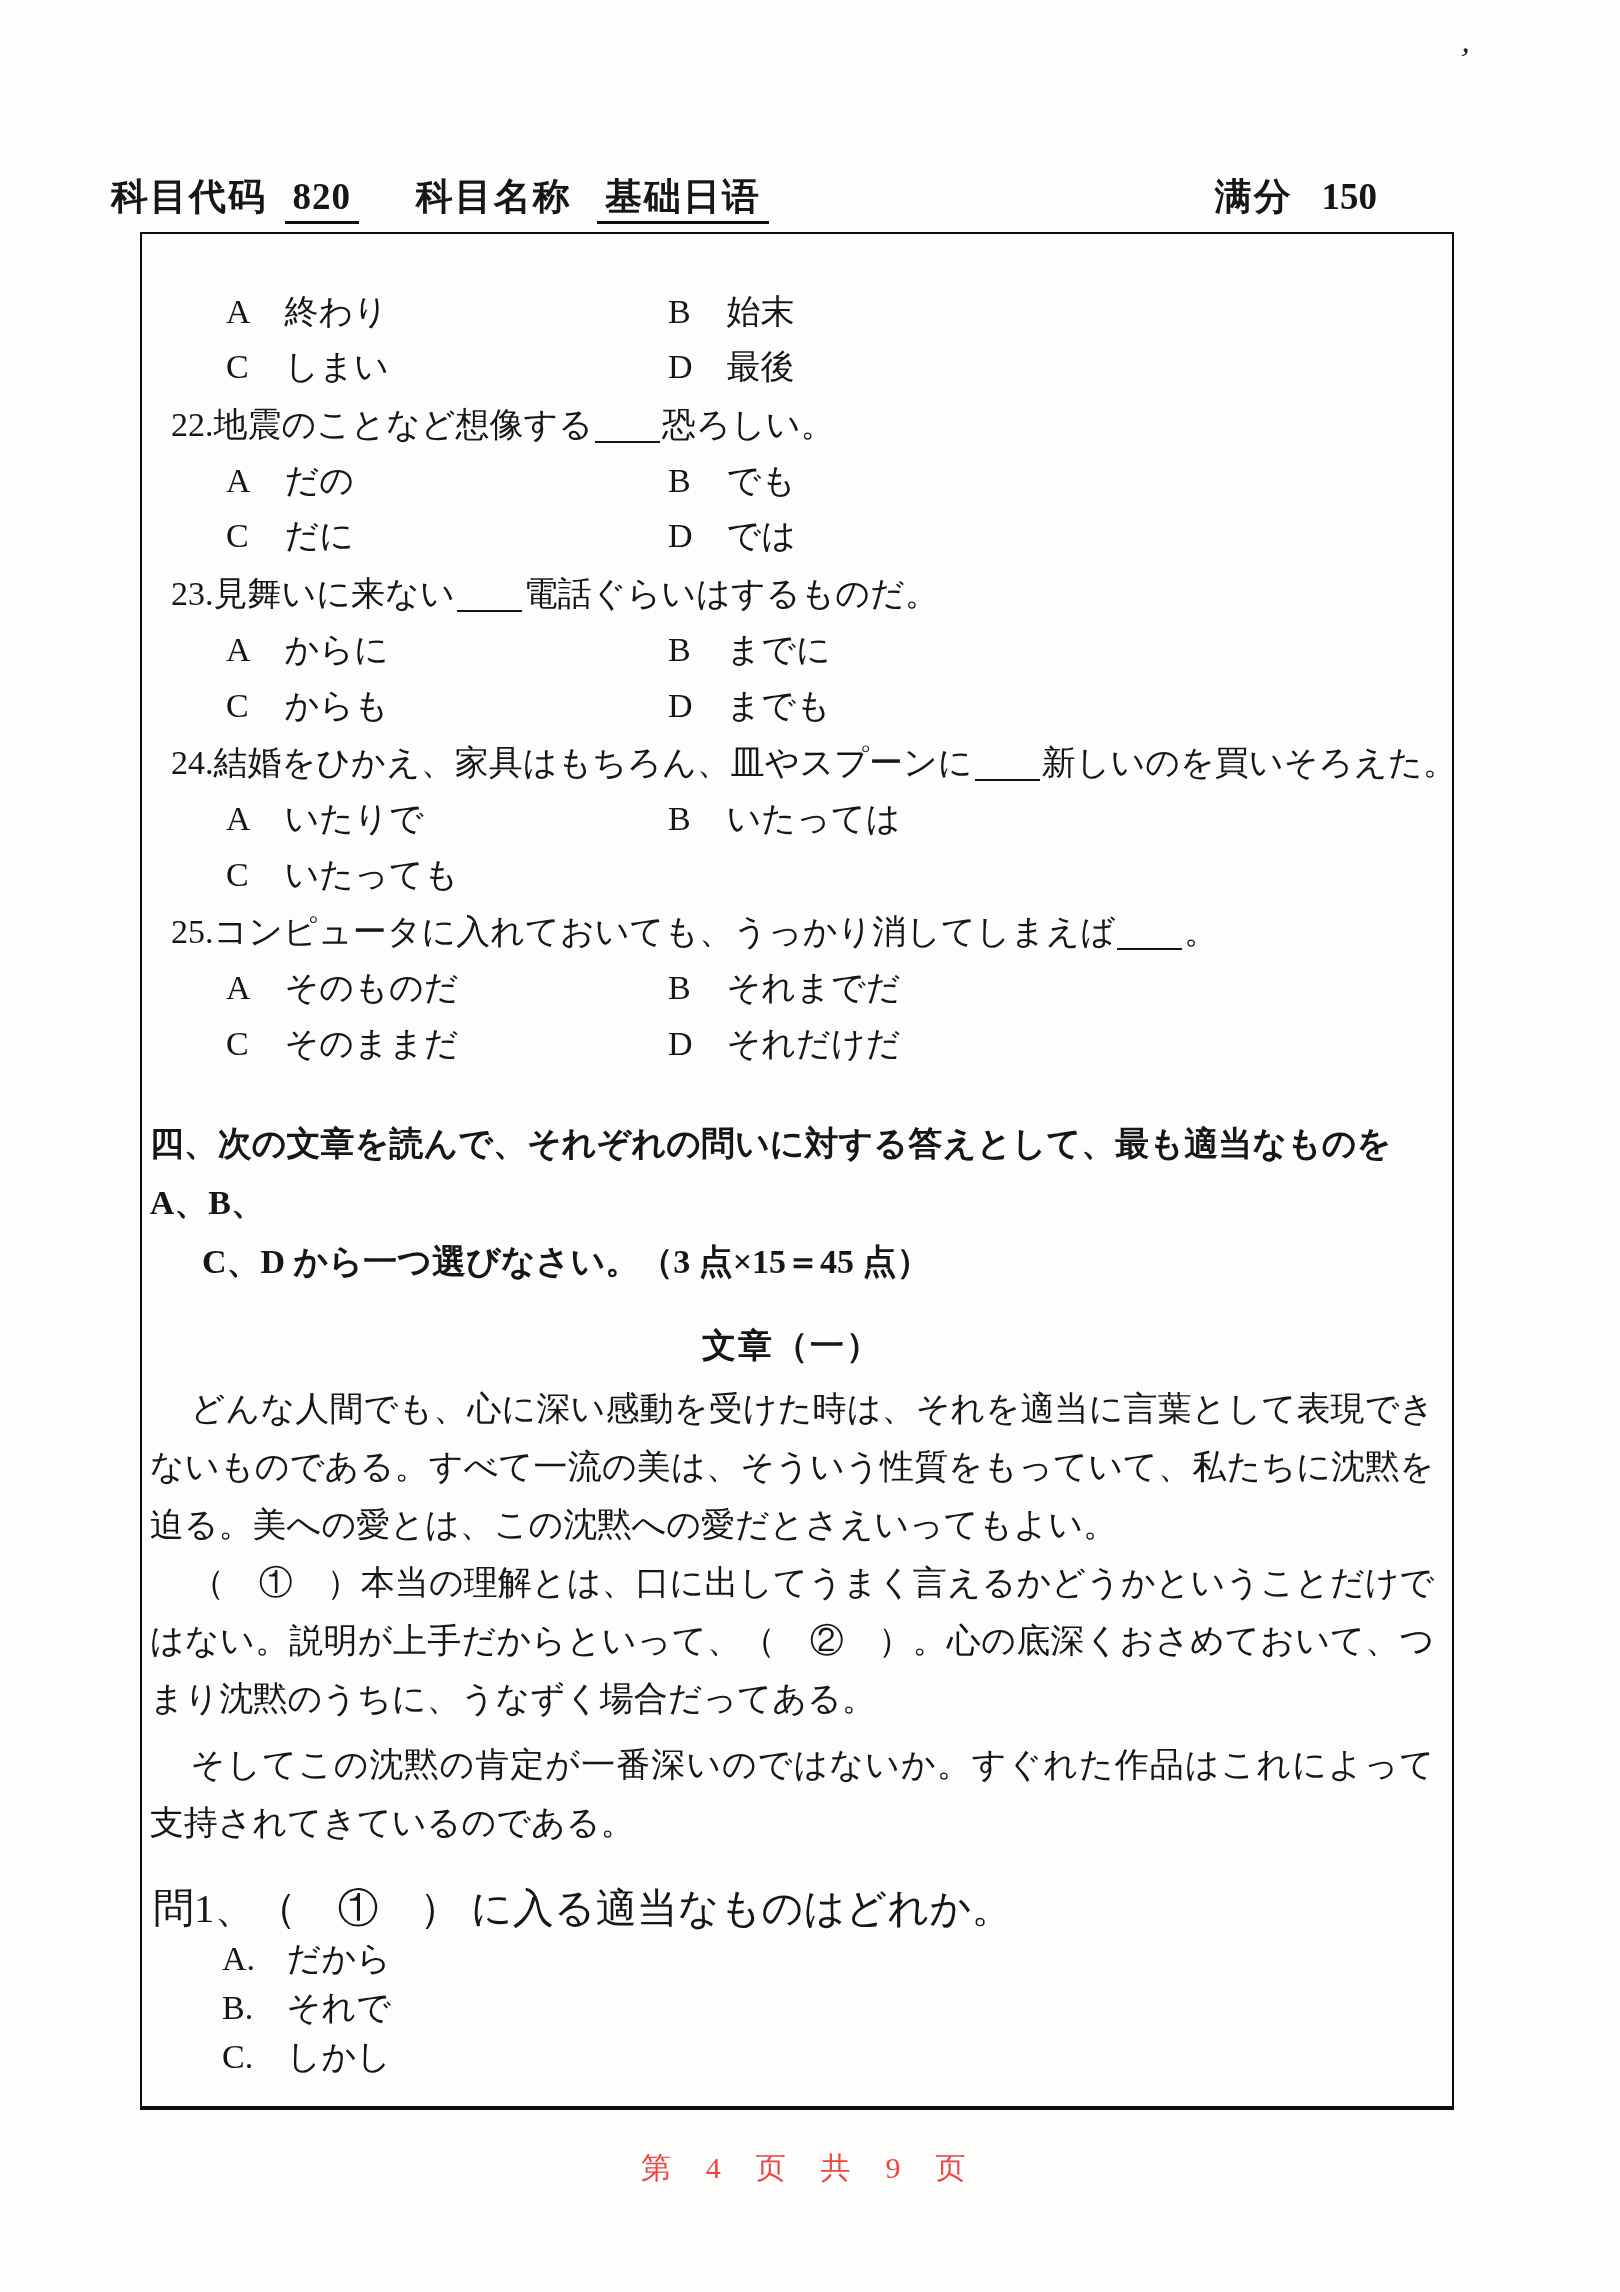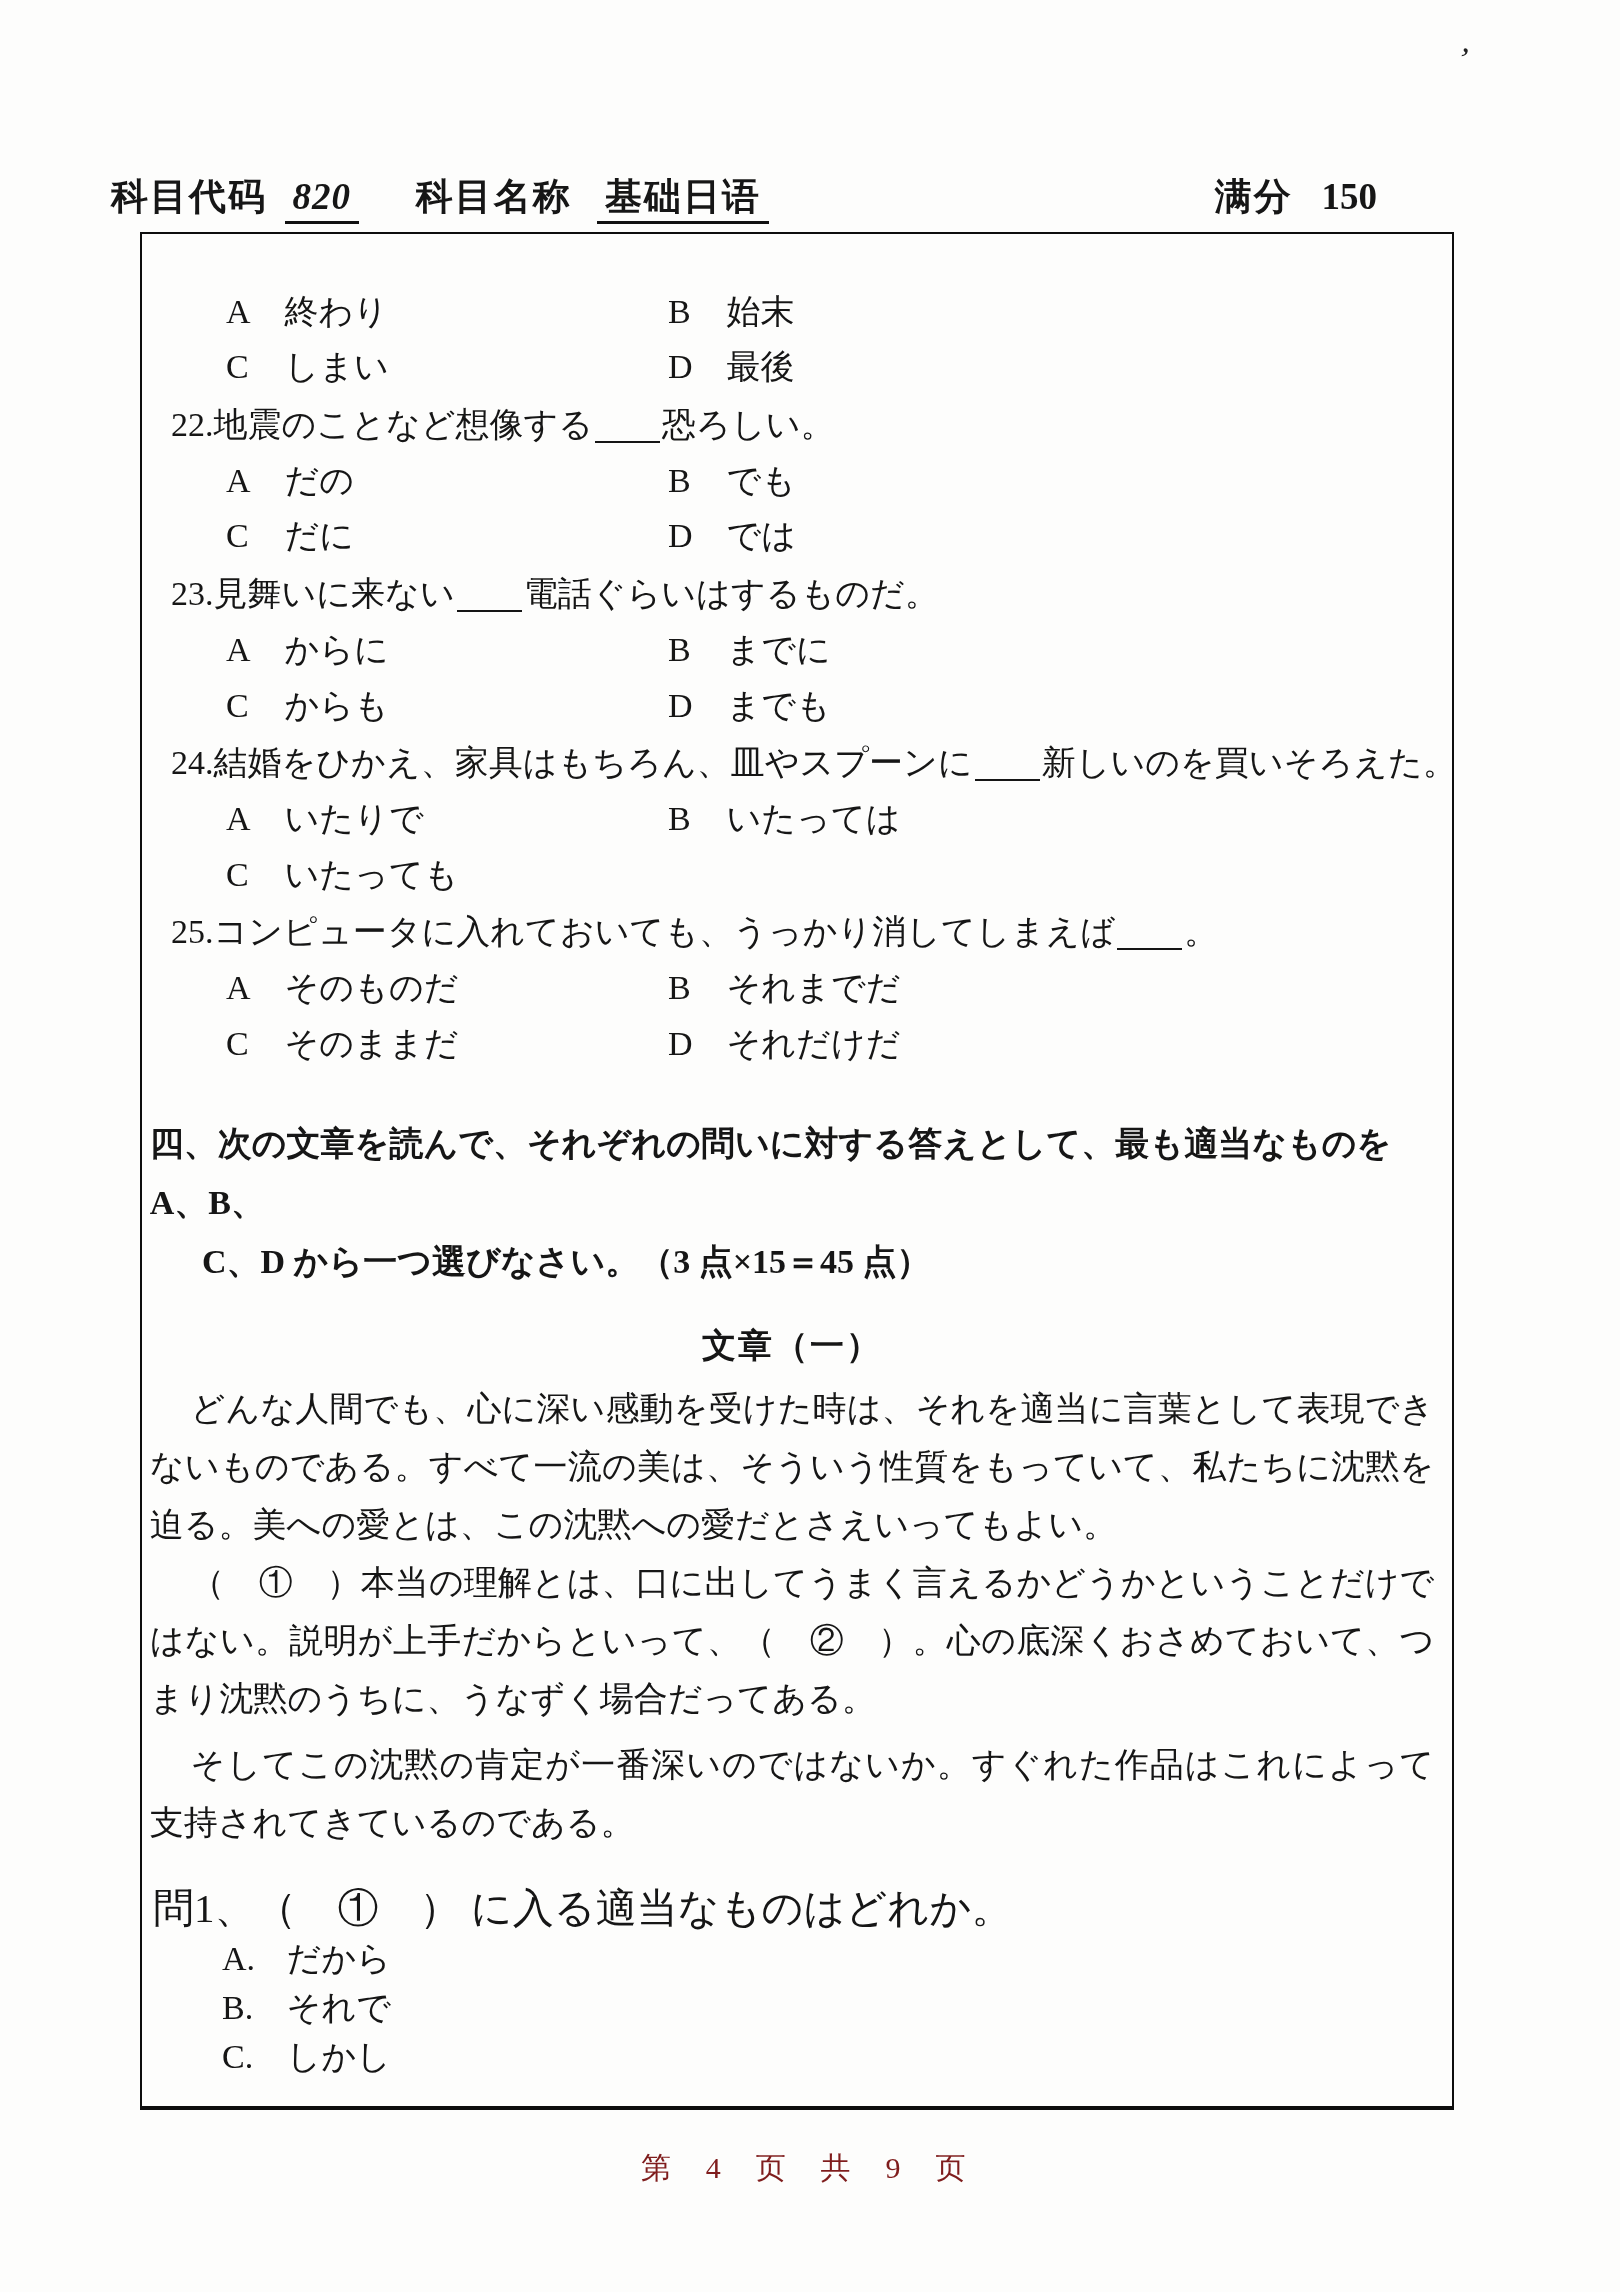--- a/index.html
+++ b/index.html
@@ -19,21 +19,21 @@
   .page-header {
     position: absolute; top: 174px; left: 111px; width: 1266px;
     display: flex; align-items: flex-start;
     font-weight: bold; font-size: 37px; line-height: 45px;
     letter-spacing: 2px;
   }
   .hdr-underlined {
     border-bottom: 3.9px solid #111;
     padding: 0 7.8px 2px 7.8px;
   }
-  .hdr-code { margin-left: 17.6px; letter-spacing: 1px; font-style: italic; }
+  .hdr-code { margin-left: 17.6px; letter-spacing: 1px; }
   .hdr-name-label { margin-left: 57px; }
   .hdr-name { margin-left: 25.5px; }
   .hdr-right { margin-left: auto; white-space: nowrap; text-align: center; }
   .hdr-score { margin-left: 17.6px; letter-spacing: 0; }
   
   .exam-box {
     position: absolute; top: 232px; left: 140px;
     width: 1314px; height: 1878px;
     border: 2.9px solid #0d0d0d;
     border-bottom-width: 4.9px;
@@ -78,21 +78,21 @@
   
   .q1-label { margin-top: 35px; padding-left: 11px; font-size: 41px; line-height: 43px; }
   .q1-options { padding-left: 80px; }
   .q1-opt { margin-top: 7.8px; font-size: 34px; line-height: 41px; white-space: nowrap; }
   .q1-letter { display: inline-block; min-width: 43px; margin-right: 21.6px; }
   
   .page-footer {
     position: absolute; top: 2148px; left: 0; width: 1620px;
     text-align: center;
     font-size: 30px; letter-spacing: 13.7px;
-    color: #7f1d1d;
+    color: #ef4444;
   }
 </style>
 </head>
 <body>
 
 <span class="scan-mark">’</span>
 
 <div class="page-header">
   <span>科目代码</span>
   <span class="hdr-underlined hdr-code">820</span>

